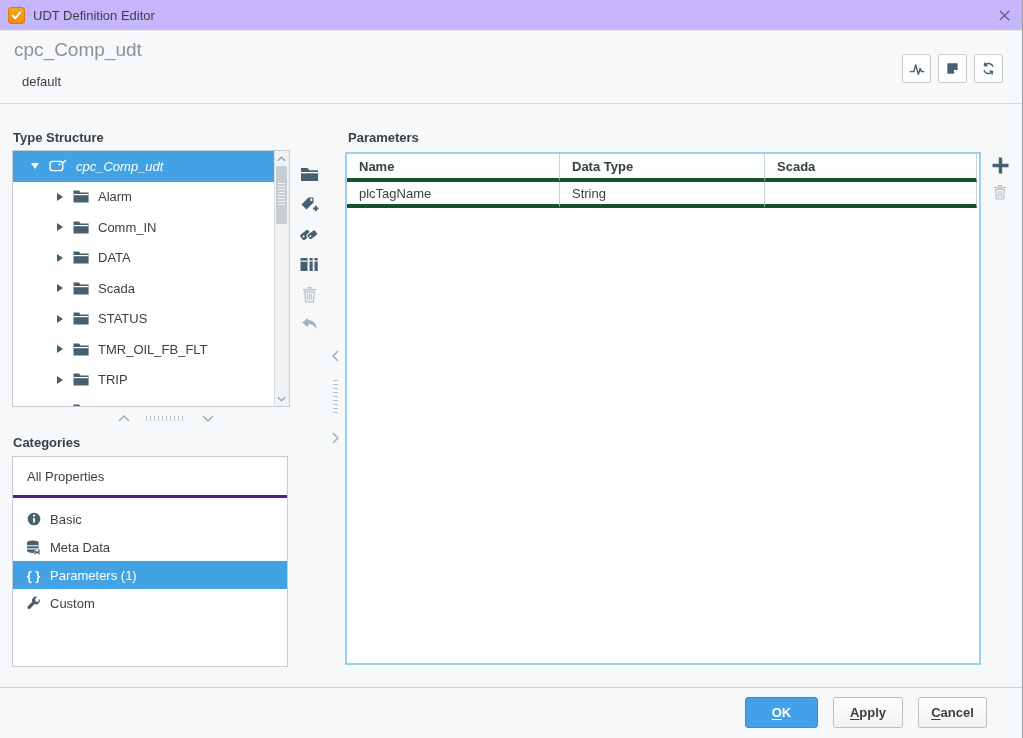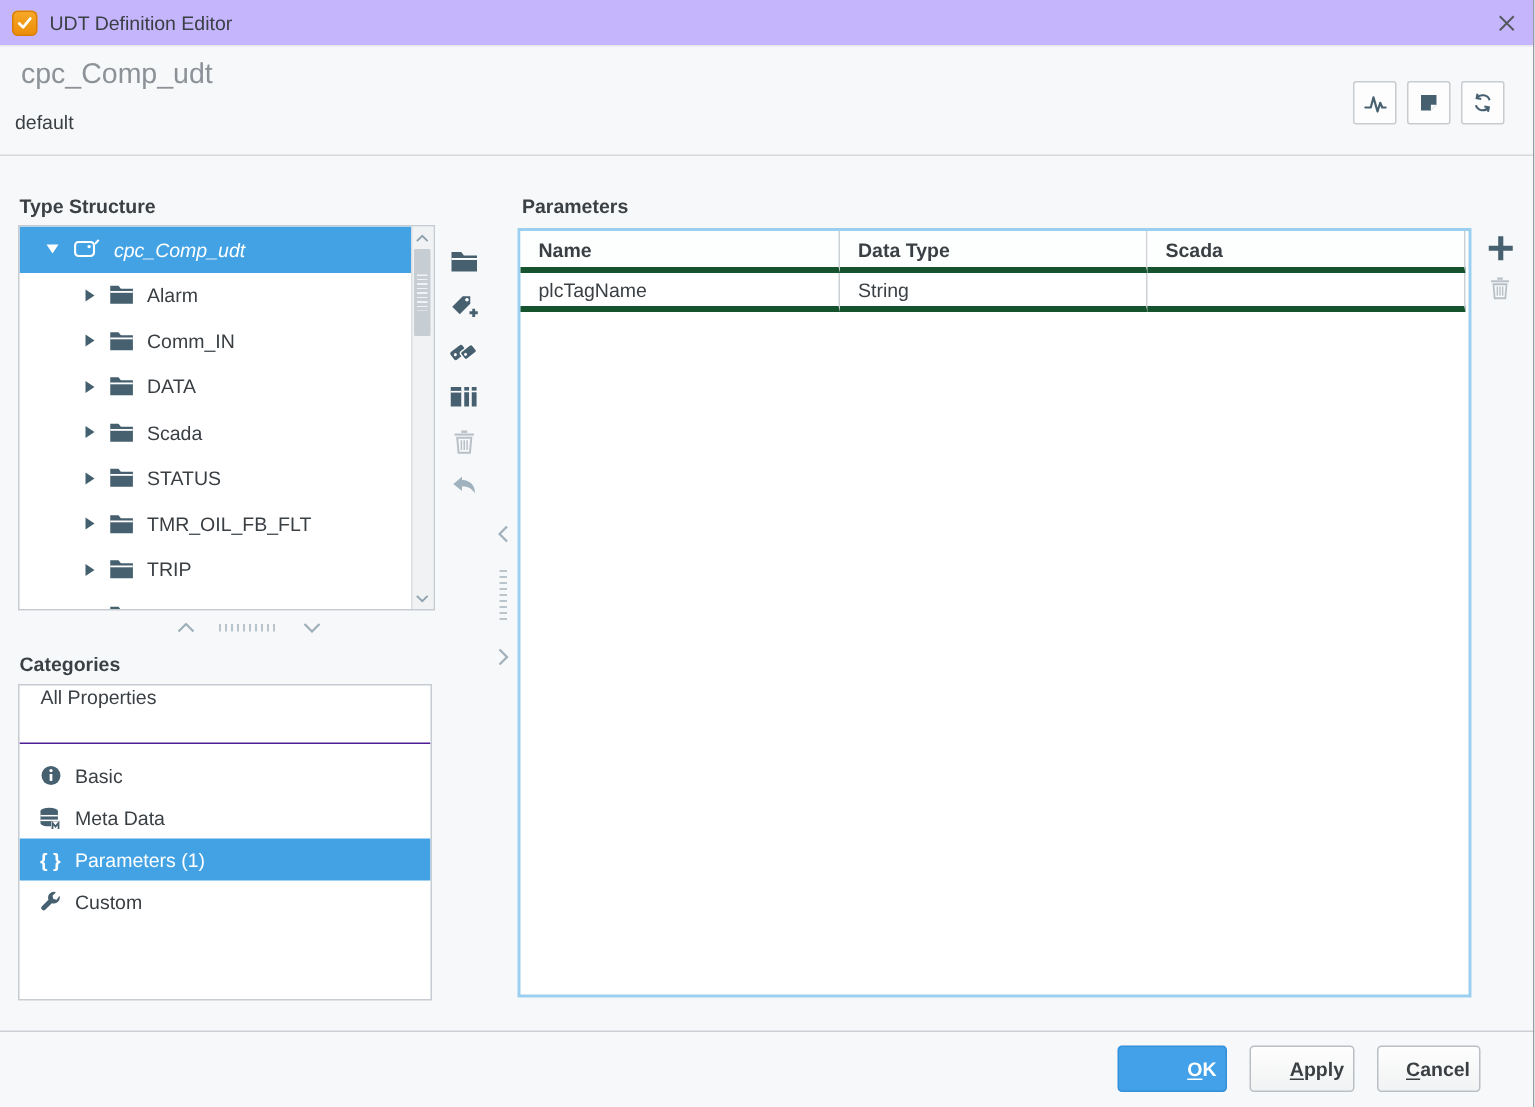--- a/index.html
+++ b/index.html
@@ -13,21 +13,21 @@
 
   
   .titlebar{position:absolute;top:0;left:0;right:0;height:30px;background:#c4b5fd;border-bottom:1px solid #e7e9eb;display:flex;align-items:center;}
   .app-logo{width:17px;height:17px;margin-left:8px;border-radius:4px;background:linear-gradient(180deg,#f7a928,#ec8c08);display:flex;align-items:center;justify-content:center;box-shadow:inset 0 0 0 1px #d97f06;}
   .win-title{margin-left:8px;font-size:13px;color:#3a3f44;}
   .close-btn{position:absolute;right:10px;top:6px;width:18px;height:18px;background:none;border:none;padding:0;cursor:pointer;display:flex;align-items:center;justify-content:center;}
 
   
   .hdr{position:absolute;top:31px;left:0;right:0;height:72px;background:#f7f8f9;border-bottom:1px solid #d6d9dc;}
   .doc-title{position:absolute;left:14px;top:8px;font-size:19px;color:#8c9298;}
-  .doc-sub{position:absolute;left:10px;top:43px;font-size:13px;color:#3a3f44;}
+  .doc-sub{position:absolute;left:22px;top:43px;font-size:13px;color:#3a3f44;}
   .hdr-actions{position:absolute;right:20px;top:23px;display:flex;gap:7px;}
   .icon-btn{width:29px;height:29px;background:#fdfdfe;border:1px solid #c7ccd1;border-radius:2px;display:flex;align-items:center;justify-content:center;padding:0;cursor:pointer;}
 
   
   .sec-label{position:absolute;font-weight:bold;font-size:13px;color:#3b4045;}
 
   
   .tree-panel{position:absolute;left:12px;top:150px;width:278px;height:257px;background:#fff;border:1px solid #c6ccd2;box-sizing:border-box;overflow:hidden;}
   .tree-rows{position:absolute;top:0;left:0;right:14px;}
   .tree-row{height:30.5px;display:flex;align-items:center;cursor:default;}
@@ -48,41 +48,41 @@
   .v-splitter{position:absolute;left:328px;top:350px;width:14px;height:94px;display:flex;flex-direction:column;align-items:center;justify-content:space-between;}
   .grip-v{width:5px;height:34px;background:repeating-linear-gradient(180deg,#b9c4cb 0 1.5px,transparent 1.5px 4px);}
   .chev{cursor:pointer;}
 
   
   .tree-toolbar{position:absolute;left:297px;top:163px;width:24px;display:flex;flex-direction:column;}
   .tb-btn{height:22px;margin-bottom:8px;background:none;border:none;padding:0;display:flex;align-items:center;justify-content:center;cursor:pointer;}
 
   
   .cat-panel{position:absolute;left:12px;top:456px;width:276px;height:211px;background:#fff;border:1px solid #c6ccd2;box-sizing:border-box;overflow:hidden;}
-  .cat-all{height:38px;display:flex;align-items:flex-start;padding-left:14px;border-bottom:1px solid #4c1d95;cursor:default;}
+  .cat-all{height:38px;display:flex;align-items:center;padding-left:14px;border-bottom:3px solid #4c1d95;cursor:default;}
   .cat-items{padding-top:7px;}
   .cat-item{height:28px;display:flex;align-items:center;padding-left:12px;cursor:default;}
   .cat-item .ci{width:17px;display:flex;justify-content:center;flex:none;}
   .cat-item .lbl{margin-left:8px;}
   .cat-item.selected{background:#42a2e4;color:#fff;}
   .braces{font-weight:bold;font-size:13px;color:#46606f;}
   .cat-item.selected .braces{color:#fff;}
 
   
   .params-panel{position:absolute;left:345px;top:152px;width:636px;height:513px;background:#fff;border:2px solid #9bcfef;box-sizing:border-box;}
   .param-grid{display:grid;grid-template-columns:213px 205px 1fr;margin-right:2px;}
   .cell{display:flex;align-items:center;padding-left:12px;box-sizing:border-box;border-right:1px solid #ccd1d6;border-bottom:4px solid #14532d;}
   .th{height:28px;font-weight:bold;background:#fdfefe;}
   .td{height:26px;}
   .param-actions{position:absolute;left:988px;top:156px;width:24px;display:flex;flex-direction:column;align-items:center;}
   .pa-btn{background:none;border:none;padding:0;margin-bottom:9px;cursor:pointer;display:flex;align-items:center;justify-content:center;}
 
   
   .footer{position:absolute;left:0;right:0;top:687px;height:51px;background:#f7f8f9;border-top:1px solid #ccd0d4;}
-  .btn{position:absolute;top:9px;height:31px;border-radius:3px;font-weight:bold;font-size:13px;font-family:inherit;cursor:pointer;text-align:right;}
+  .btn{position:absolute;top:9px;height:31px;border-radius:3px;font-weight:bold;font-size:13px;font-family:inherit;cursor:pointer;}
   .btn .mn{text-decoration:underline;text-underline-offset:2px;}
   .btn-primary{left:745px;width:73px;background:#42a1e8;border:1px solid #3390d9;color:#fff;}
   .btn-sec{background:linear-gradient(#fefefe,#f1f2f3);border:1px solid #b9bfc5;color:#3a3f44;}
   #apply-btn{left:833px;width:70px;}
   #cancel-btn{left:918px;width:69px;}
 </style>
 </head>
 <body>
 
 <div class="titlebar">

